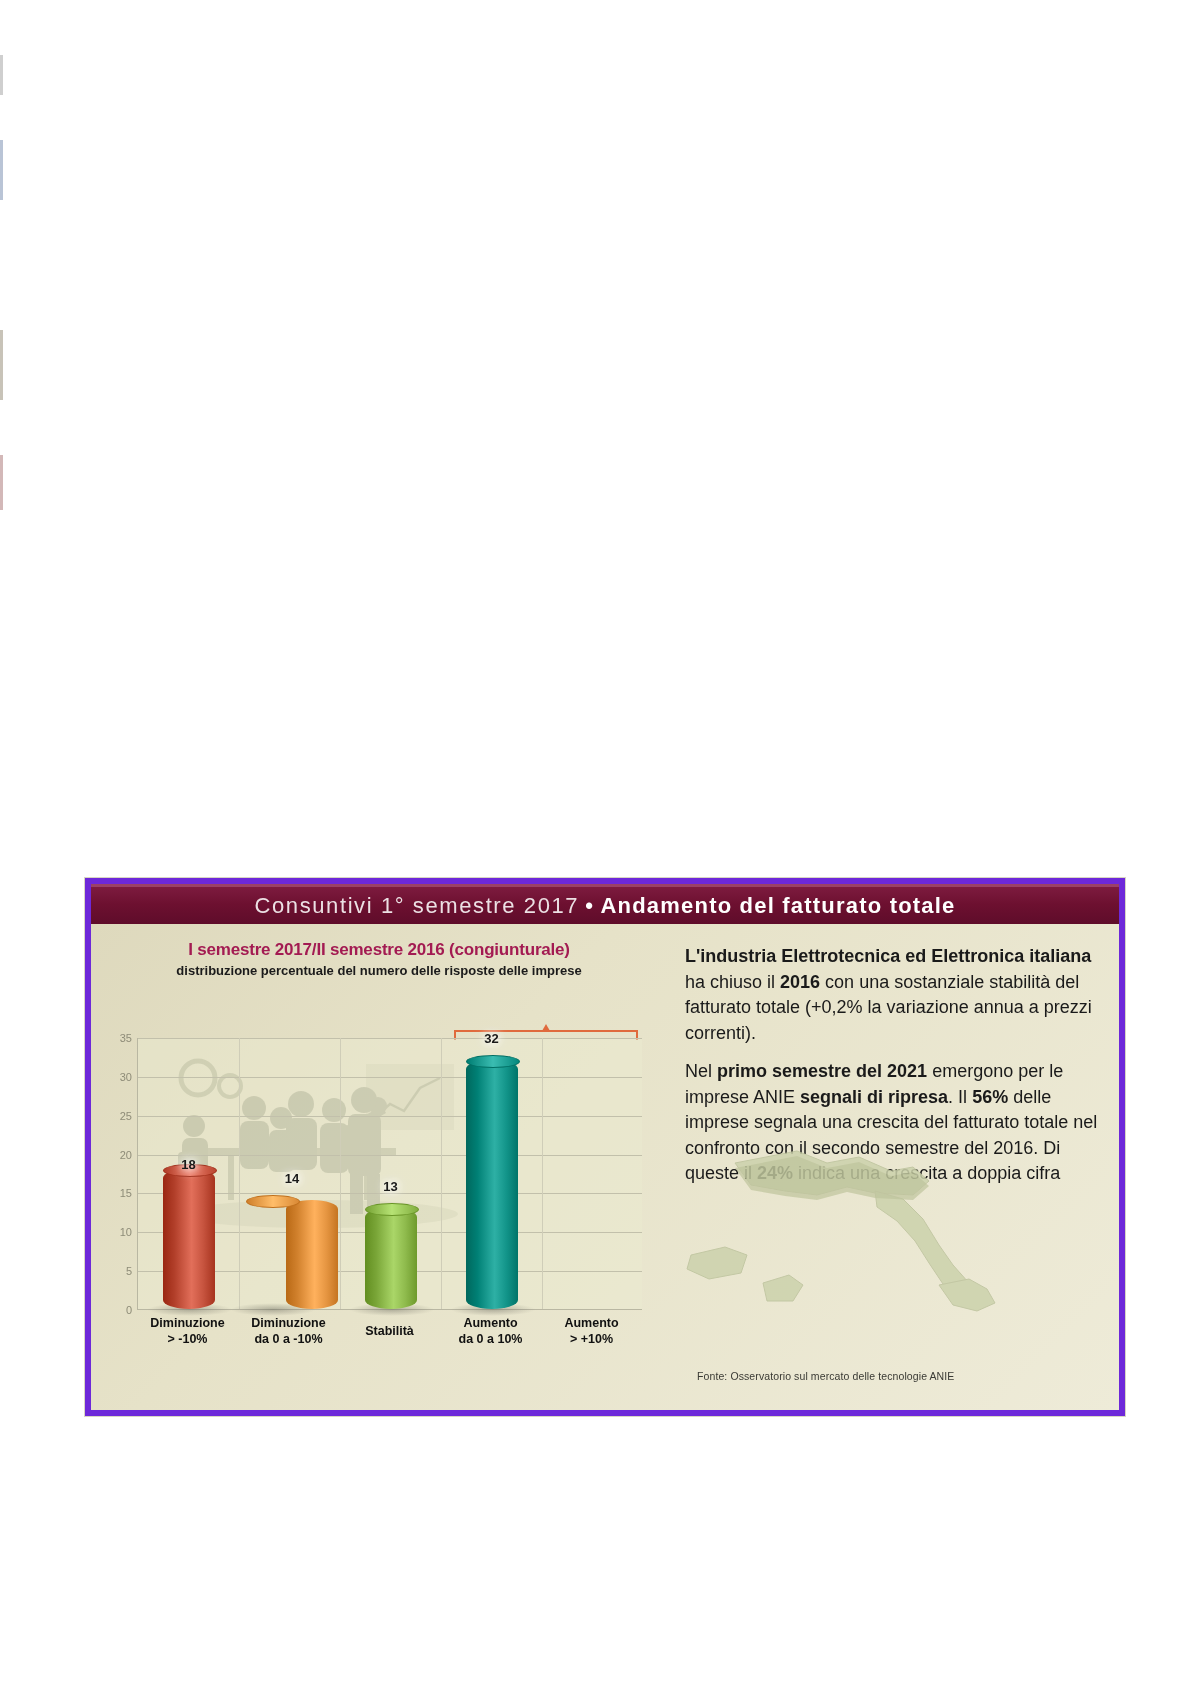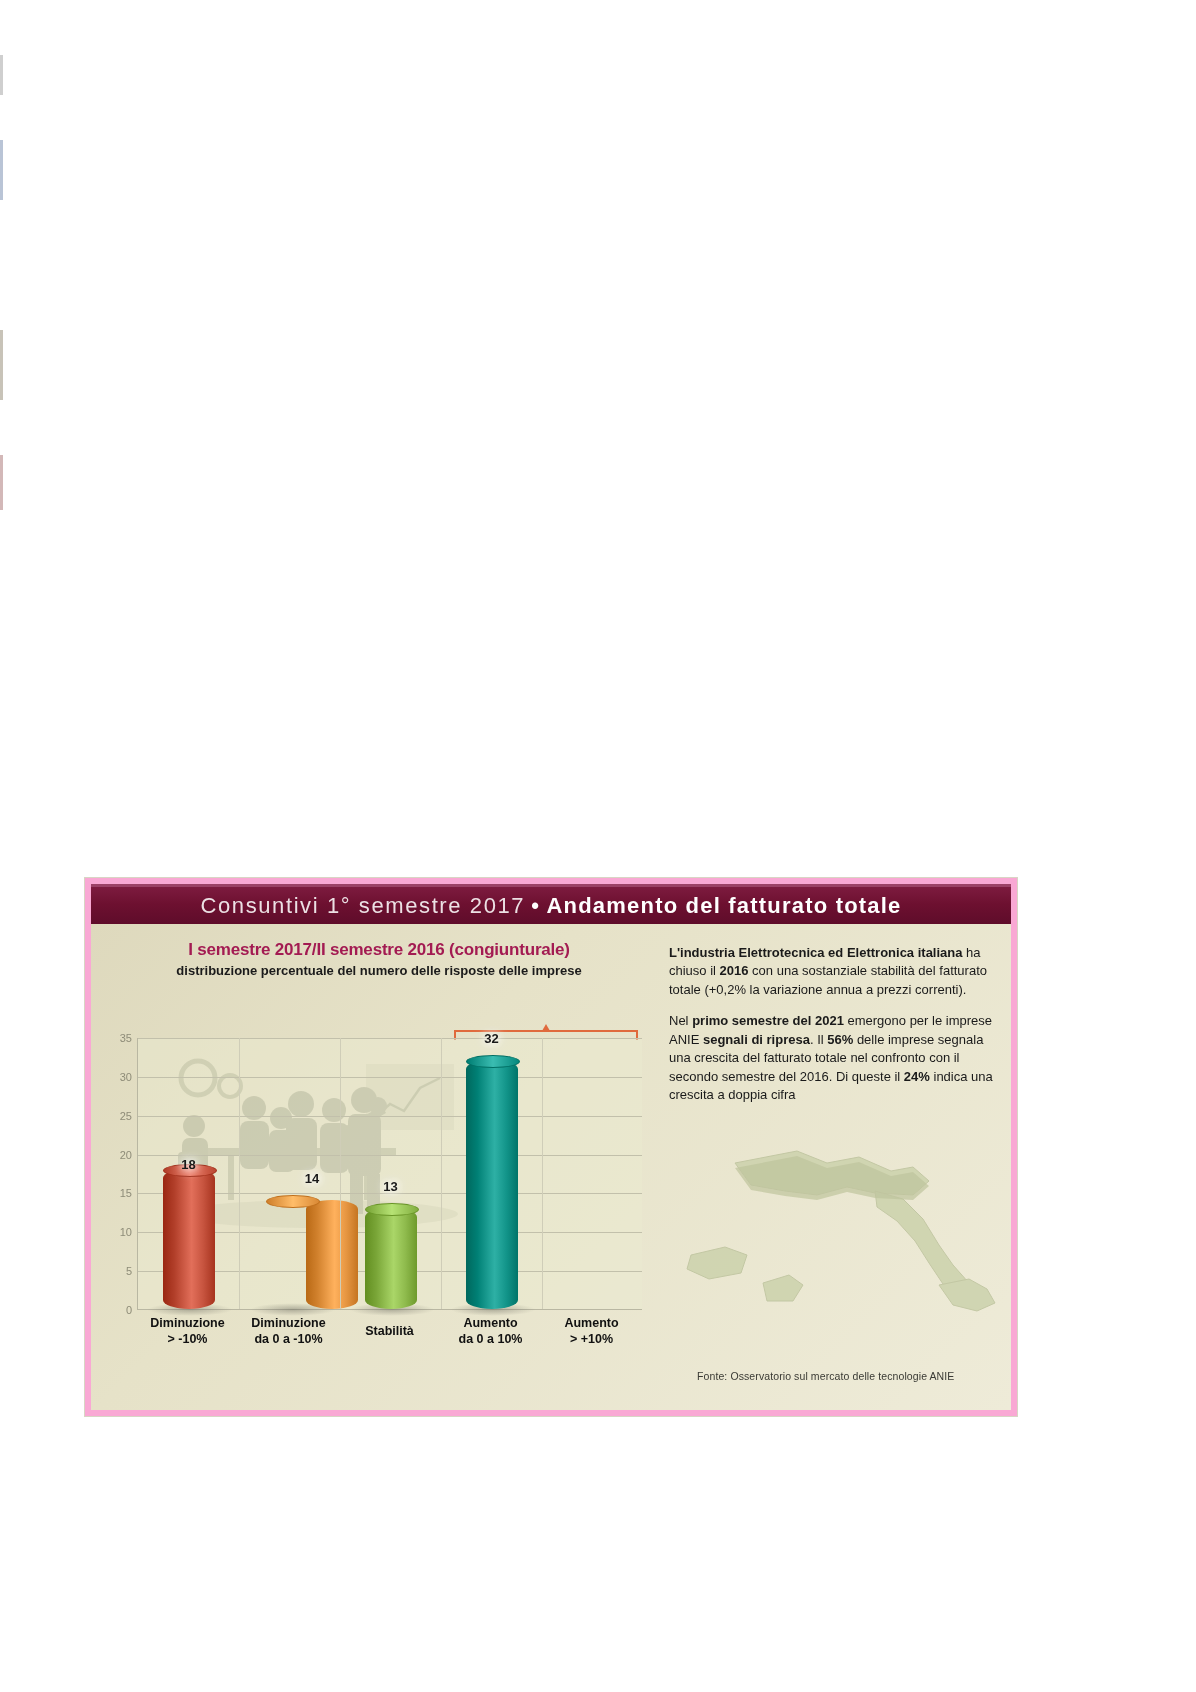--- a/index.html
+++ b/index.html
@@ -25,23 +25,23 @@
   .page-edge-mark.m1 { top: 55px;  height: 40px; background:#cfcfcf; }
   .page-edge-mark.m2 { top: 140px; height: 60px; background:#b9c4d6; }
   .page-edge-mark.m3 { top: 330px; height: 70px; background:#c8c3b8; }
   .page-edge-mark.m4 { top: 455px; height: 55px; background:#d3b8b8; }
 
   
   .infographic {
     position: absolute;
     left: 84px;
     top: 877px;
-    width: 934px;
+    width: 1042px;
     height: 540px;
-    background: #f9a8d4;
+    background: #6d28d9;
     border: 1px solid #d8d5c4;
     box-sizing: border-box;
   }
 
   .ig-banner {
     position: absolute;
     left: 6px;
     top: 6px;
     right: 6px;
     height: 38px;
@@ -228,24 +228,24 @@
 
   
   .right-col {
     position: absolute;
     left: 578px;
     top: 4px;
     right: 6px;
     bottom: 4px;
   }
   .rc-para {
-    font-size: 13px;
+    font-size: 18px;
     line-height: 1.42;
     color: #1a1a1a;
-    margin: 0 0 13px 0;
+    margin: 0 0 13px 16px;
   }
   .rc-para b { font-weight: 700; }
   .rc-top { margin-top: 16px; }
 
   .italy-map {
     position: absolute;
     left: 8px;
     top: 205px;
     width: 330px;
     height: 190px;
@@ -333,21 +333,21 @@
           <div class="ytick" style="top: 38.8571px;">30</div>
           <div class="gridline" style="top: 0px;"></div>
           <div class="ytick" style="top: 0px;">35</div>
           <div class="bar-wrap" style="left: 24.5px; height: 139.886px;">
             <div class="bar-shadow"></div>
             <div class="bar" style="height: 139.886px; background: linear-gradient(90deg, rgb(154, 39, 18) 0%, rgb(178, 63, 42) 22%, rgb(226, 111, 90) 55%, rgb(198, 83, 62) 78%, rgb(166, 51, 30) 100%);"></div>
             <div class="bar-top" style="background: linear-gradient(90deg, rgb(176, 61, 40), rgb(238, 123, 102), rgb(186, 71, 50)); border: 1px solid rgb(161, 46, 25);"></div>
             <div class="bar-label" style="bottom: 137px;">18</div>
           </div>
           <div class="vgrid" style="left: 101px;"></div>
-          <div class="bar-wrap" style="left: 128px; height: 108.8px; padding-left: 40px;">
+          <div class="bar-wrap" style="left: 108px; height: 108.8px; padding-left: 40px;">
             <div class="bar-shadow"></div>
             <div class="bar" style="height: 108.8px; background: linear-gradient(90deg, rgb(185, 105, 21) 0%, rgb(209, 129, 45) 22%, rgb(255, 177, 93) 55%, rgb(229, 149, 65) 78%, rgb(197, 117, 33) 100%);"></div>
             <div class="bar-top" style="background: linear-gradient(90deg, rgb(207, 127, 43), rgb(255, 189, 105), rgb(217, 137, 53)); border: 1px solid rgb(192, 112, 28);"></div>
             <div class="bar-label" style="bottom: 122.8px;">14</div>
           </div>
           <div class="vgrid" style="left: 202px;"></div>
           <div class="bar-wrap" style="left: 226.5px; height: 101.029px;">
             <div class="bar-shadow"></div>
             <div class="bar" style="height: 101.029px; background: linear-gradient(90deg, rgb(98, 142, 32) 0%, rgb(122, 166, 56) 22%, rgb(170, 214, 104) 55%, rgb(142, 186, 76) 78%, rgb(110, 154, 44) 100%);"></div>
             <div class="bar-top" style="background: linear-gradient(90deg, rgb(120, 164, 54), rgb(182, 226, 116), rgb(130, 174, 64)); border: 1px solid rgb(105, 149, 39);"></div>

